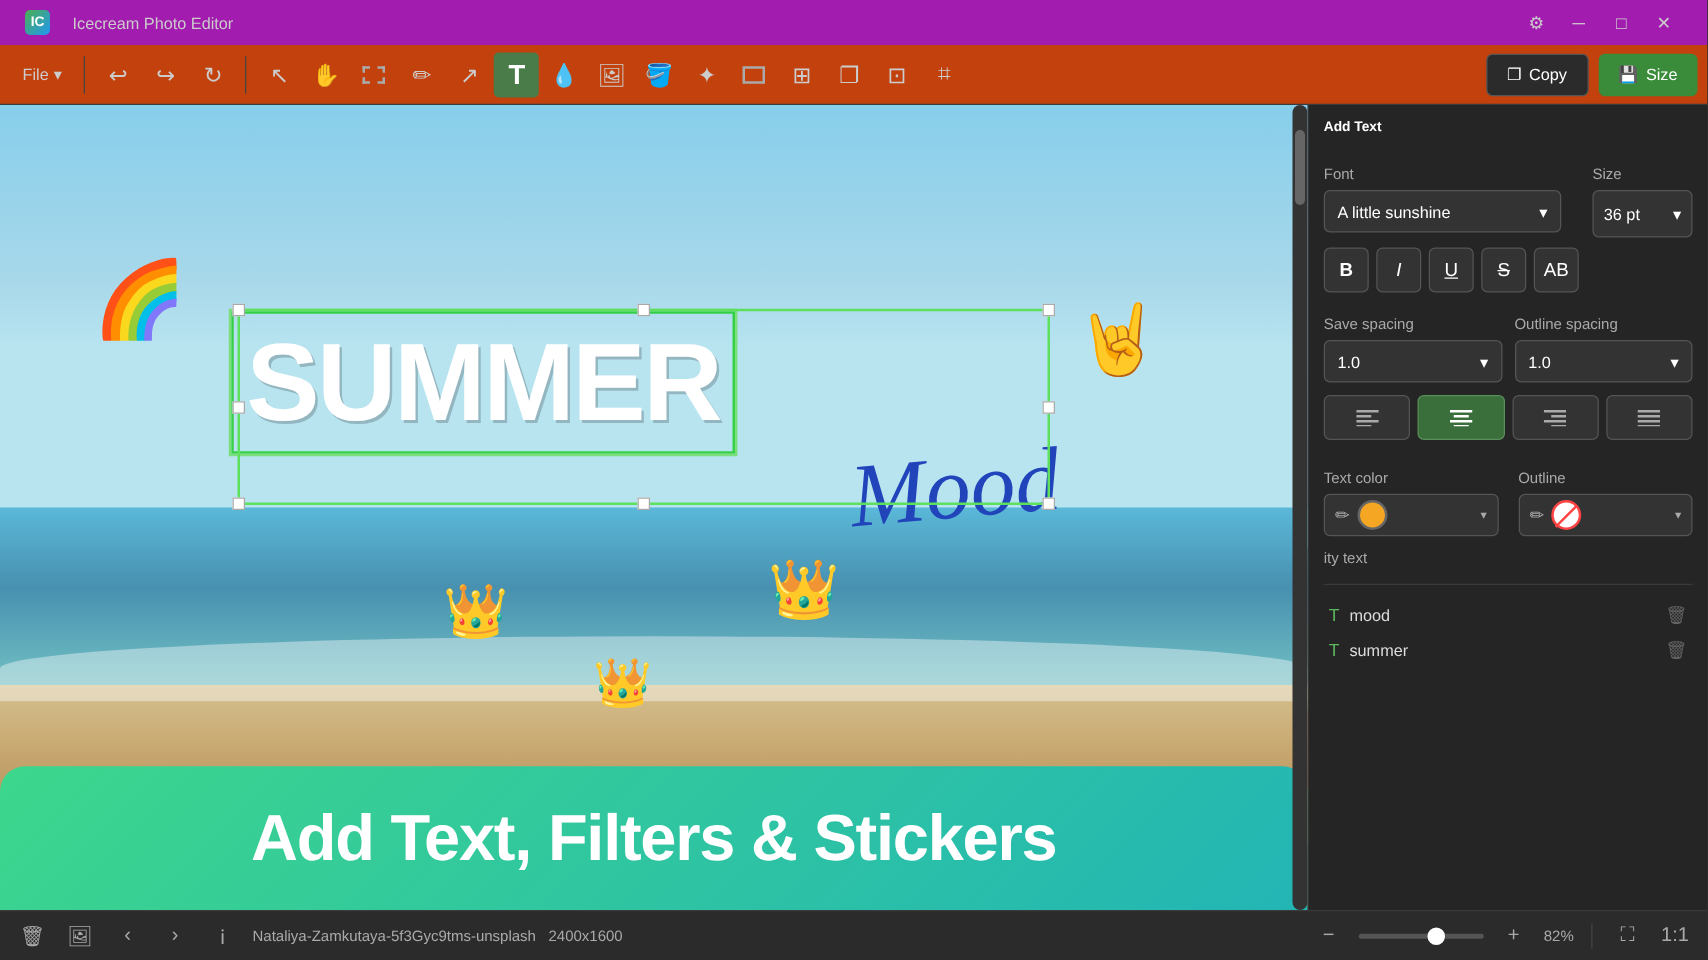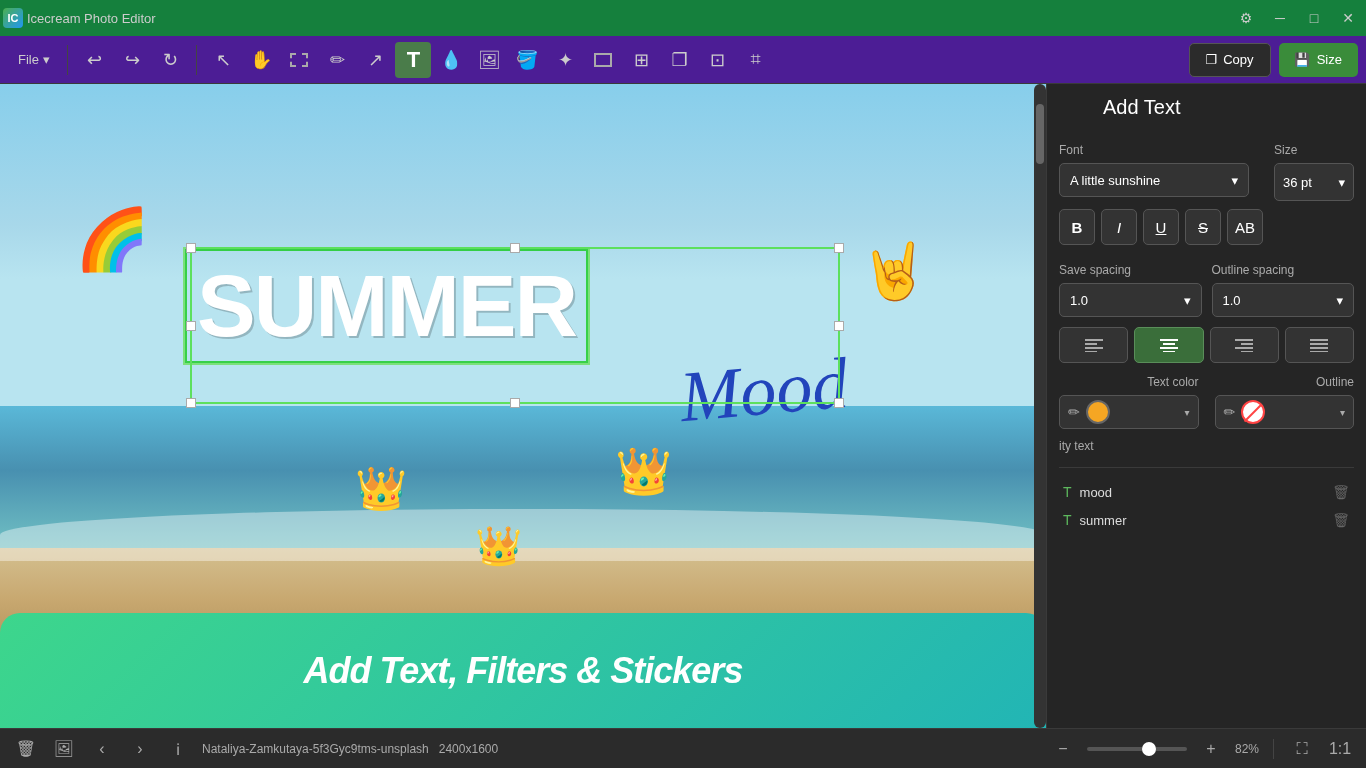--- a/index.html
+++ b/index.html
@@ -1,25 +1,25 @@
 <!DOCTYPE html>
 <html><head>
   <meta charset="utf-8">
   <style>
     * { margin: 0; padding: 0; box-sizing: border-box; }
     body { width: 1366px; height: 768px; overflow: hidden; background: #1e1e1e; font-family: 'Segoe UI', Arial, sans-serif; color: #fff; }
 
     
     #titlebar {
       height: 36px;
-      background: #15803d;
+      background: #a21caf;
       display: flex;
       align-items: center;
-      padding: 0 3px;
-      gap: 4px;
+      padding: 0 20px;
+      gap: 18px;
       user-select: none;
     }
     #titlebar .app-icon {
       width: 20px; height: 20px;
       background: linear-gradient(135deg, #4caf50, #2196f3);
       border-radius: 4px;
       display: flex; align-items: center; justify-content: center;
       font-size: 11px; font-weight: bold; color: #fff;
     }
     #titlebar .title { font-size: 13px; color: #ccc; flex: 1; }
@@ -29,21 +29,21 @@
       background: transparent;
       border: none; color: #ccc;
       cursor: pointer; font-size: 14px;
       display: flex; align-items: center; justify-content: center;
       border-radius: 3px;
     }
 
     
     #toolbar {
       height: 48px;
-      background: #4c1d95;
+      background: #c2410c;
       border-bottom: 1px solid #3a3a3a;
       display: flex;
       align-items: center;
       padding: 0 8px;
       gap: 2px;
     }
     .toolbar-section { display: flex; align-items: center; gap: 2px; }
     .toolbar-sep { width: 1px; height: 30px; background: #444; margin: 0 6px; }
     .tb-btn {
       width: 36px; height: 36px;
@@ -163,41 +163,39 @@
       left: 0;
       right: 0;
       height: 115px;
       background: linear-gradient(135deg, #3dd68c, #22b5b5);
       border-radius: 20px 20px 0 0;
       display: flex;
       align-items: center;
       justify-content: center;
     }
     .banner-text {
-      font-size: 36px;
+      font-size: 52px;
       font-weight: 800;
       color: white;
       letter-spacing: -1px;
-      font-style: italic;
     }
 
     
     #right-panel {
       width: 320px;
       background: #252525;
       border-left: 1px solid #3a3a3a;
       overflow-y: auto;
       padding: 12px;
     }
     .panel-title {
-      font-size: 20px;
-      font-weight: 400;
+      font-size: 11px;
+      font-weight: 700;
       margin-bottom: 14px;
       color: #fff;
-      margin-left: 44px;
     }
     .panel-label {
       font-size: 12px;
       color: #aaa;
       margin-bottom: 6px;
       margin-top: 10px;
     }
     .panel-row { display: flex; gap: 25px; align-items: flex-start; }
     .panel-col { flex: 1; }
 
@@ -267,21 +265,21 @@
       border: 1px solid #555;
       border-radius: 5px;
       color: #aaa;
       display: flex; align-items: center; justify-content: center;
       cursor: pointer; font-size: 16px;
     }
     .align-btn.active { background: #3a6e3a; color: #fff; border-color: #5a8e5a; }
 
     
     .color-row {
-      display: flex; gap: 16px; margin-top: 12px; text-align: right;
+      display: flex; gap: 16px; margin-top: 23px;
     }
     .color-col { flex: 1; }
     .color-label { font-size: 12px; color: #aaa; margin-bottom: 6px; }
     .color-picker {
       display: flex; align-items: center; gap: 6px;
       background: #333;
       border: 1px solid #555;
       border-radius: 5px;
       padding: 4px 8px;
       cursor: pointer;

